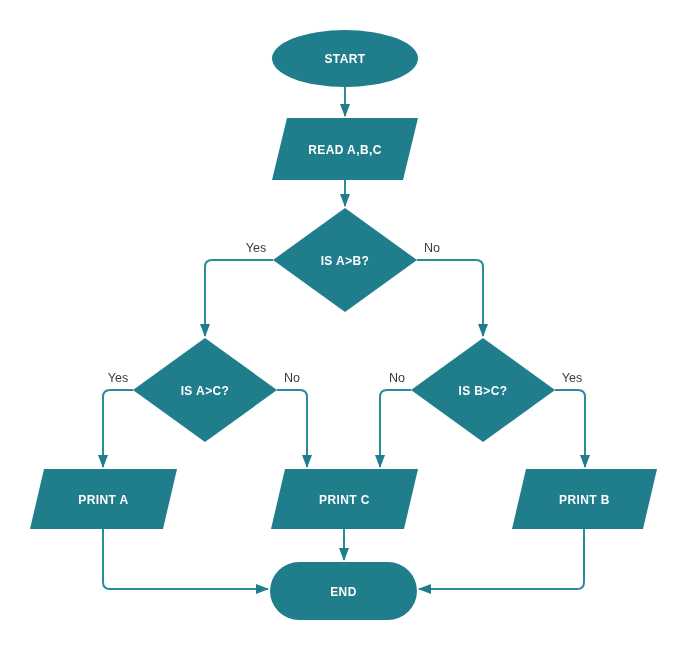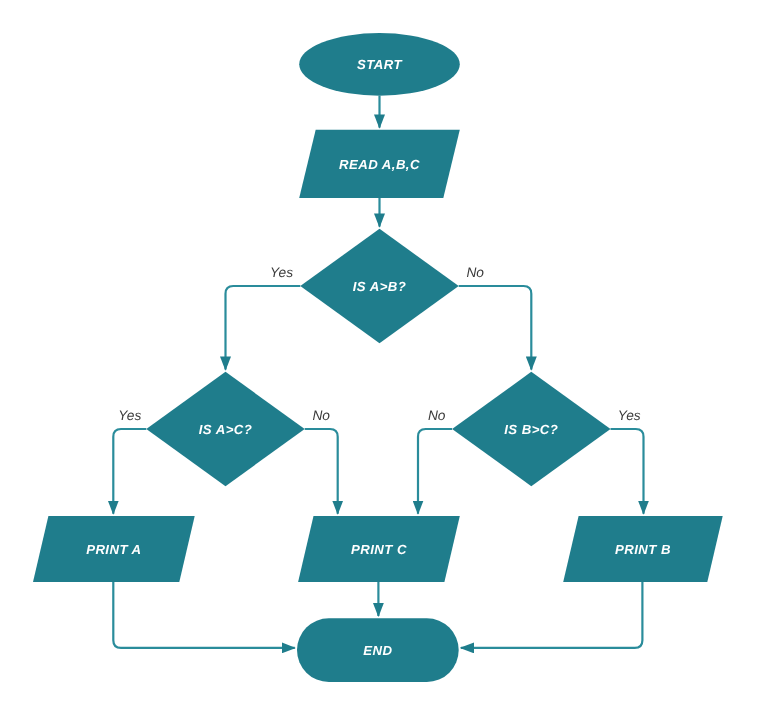--- a/index.html
+++ b/index.html
@@ -7,21 +7,20 @@
     padding: 0;
     background: #ffffff;
     font-family: "Liberation Sans", sans-serif;
   }
   .canvas {
     position: relative;
     width: 688px;
     height: 650px;
     background: #ffffff;
     overflow: hidden;
-    font-style: italic;
   }
   svg { display: block; }
   .node-shape { stroke: none; }
   .node-label {
     font-family: "Liberation Sans", sans-serif;
     font-size: 12px;
     font-weight: bold;
     letter-spacing: 0.4px;
     text-anchor: middle;
   }

